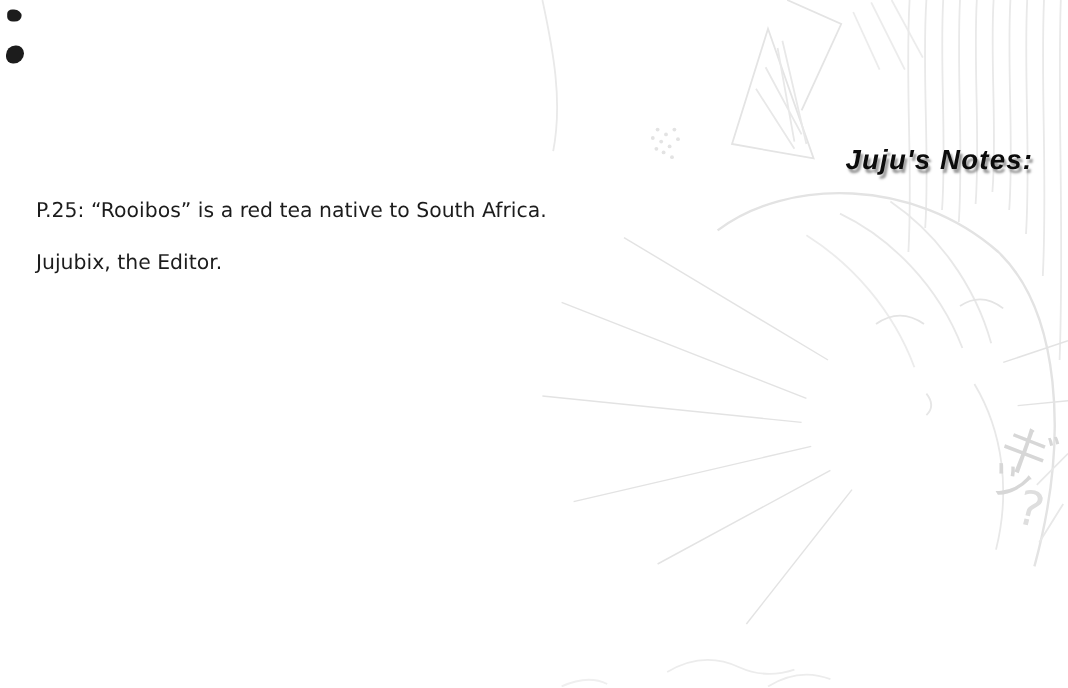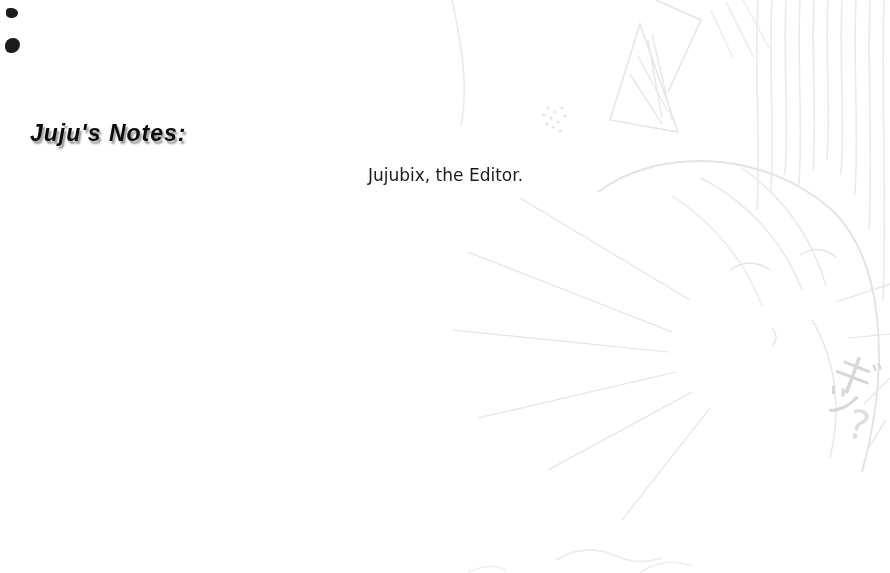--- a/index.html
+++ b/index.html
@@ -20,33 +20,34 @@
   }
   .page-title{
     margin:0 0 18px 0;
     font-family:"Liberation Sans",sans-serif;
     font-style:italic;
     font-weight:bold;
     font-size:23px;
     letter-spacing:1px;
     color:#0c0c0c;
     text-shadow:2px 3px 2px rgba(0,0,0,0.40);
+    text-align:right;
   }
   .note-paragraph{
     margin:0 0 21px 0;
     font-size:17px;
     line-height:22.5px;
     color:#1c1c1c;
     text-align:justify;
   }
   .editor-signature{
     margin-top:15px;
     font-size:17px;
     color:#1c1c1c;
-    text-align:center;
+    text-align:left;
   }
   .sfx{
     position:absolute;
     color:#d7d7d7;
     font-family:"DejaVu Sans",sans-serif;
     pointer-events:none;
   }
   .sfx-kana{
     left:838px;top:318px;
     font-size:44px;
@@ -137,20 +138,21 @@
 
   <div class="sfx sfx-kana">ギッ</div>
   <div class="sfx sfx-question">?</div>
 
   <div class="ink-blob blob-1"></div>
   <div class="ink-blob blob-2"></div>
 
   <div class="content">
     <h1 class="page-title">Juju's Notes:</h1>
 
+    <p class="note-paragraph">P.25: “Rooibos” is a red tea native to South Africa.</p>
 
 
 
 
     <div class="editor-signature">Jujubix, the Editor.</div>
   </div>
 
 </div>
 
 </body></html>

